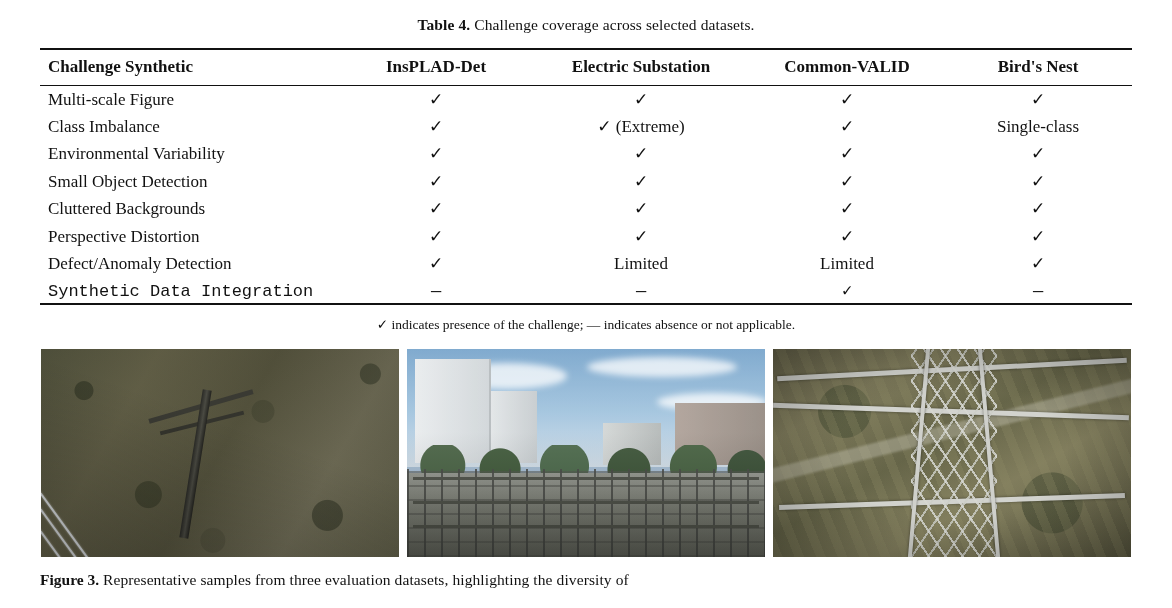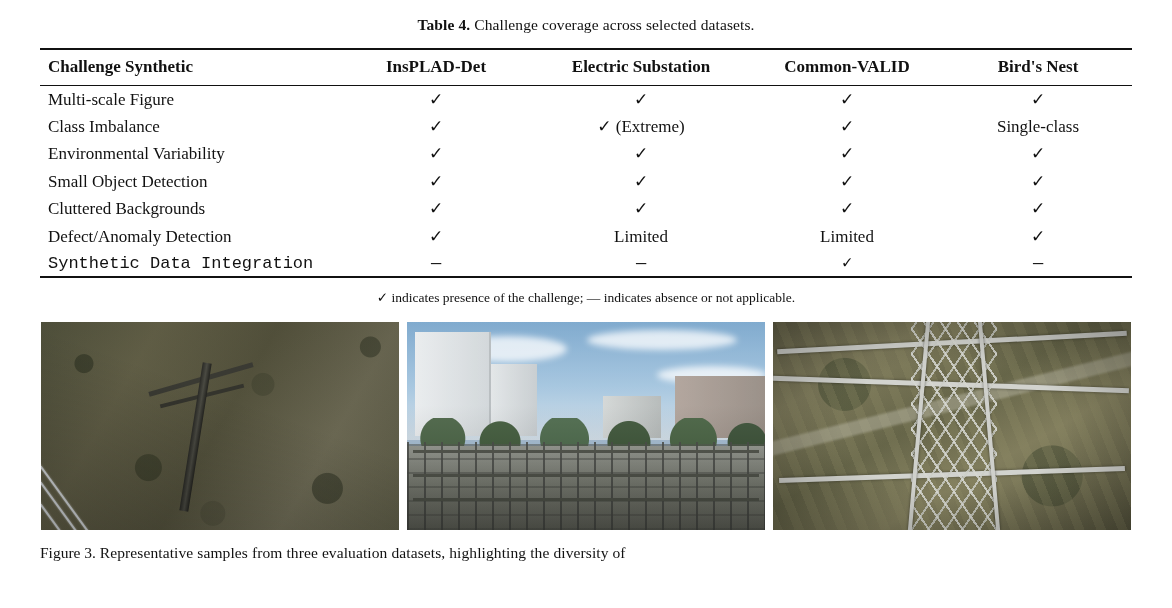--- a/index.html
+++ b/index.html
@@ -271,21 +271,21 @@
   }
 
   
   .figure-caption {
     width: 1092px;
     margin: 13px auto 0 auto;
     font-size: 15.5px;
     text-align: justify;
     line-height: 1.35;
   }
-  .figure-caption .label { font-weight: normal; margin-top: 44px; }
+  .figure-caption .label { font-weight: bold; margin-top: 44px; }
   .figure-caption .body { letter-spacing: 0.1px; }
 </style>
 </head>
 <body>
 
 <div class="page">
 
   <div class="table-caption">
     <span class="label">Table 4.</span>
     <span class="text">Challenge coverage across selected datasets.</span>
@@ -332,20 +332,27 @@
       </tr>
       <tr>
         <td class="first-col">Small Object Detection</td>
         <td>✓</td>
         <td>✓</td>
         <td>✓</td>
         <td>✓</td>
       </tr>
       <tr>
         <td class="first-col">Cluttered Backgrounds</td>
+        <td>✓</td>
+        <td>✓</td>
+        <td>✓</td>
+        <td>✓</td>
+      </tr>
+      <tr>
+        <td class="first-col">Perspective Distortion</td>
         <td>✓</td>
         <td>✓</td>
         <td>✓</td>
         <td>✓</td>
       </tr>
       <tr>
         <td class="first-col">Defect/Anomaly Detection</td>
         <td>✓</td>
         <td>Limited</td>
         <td>Limited</td>

